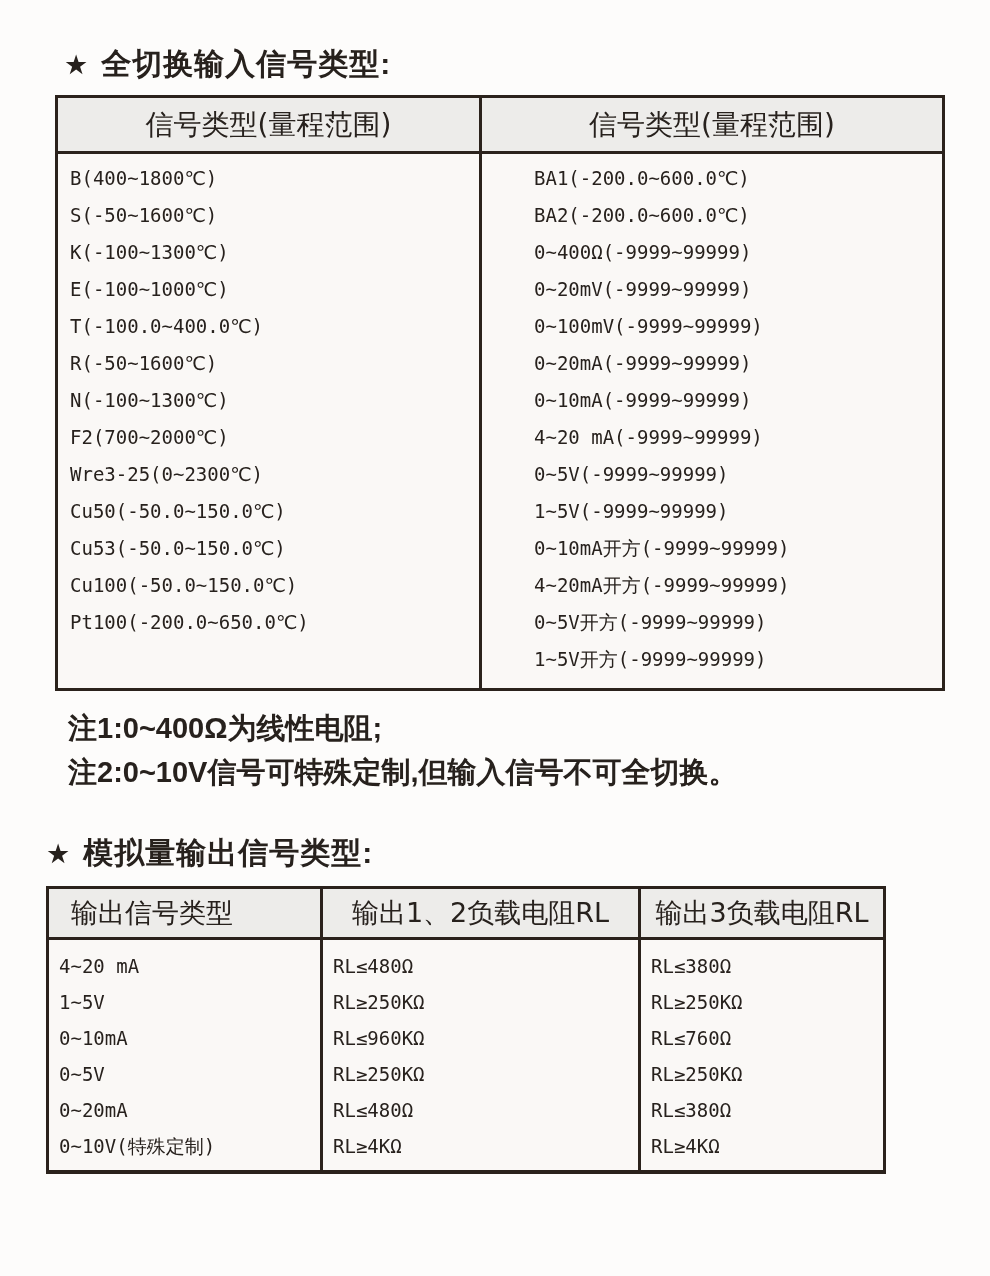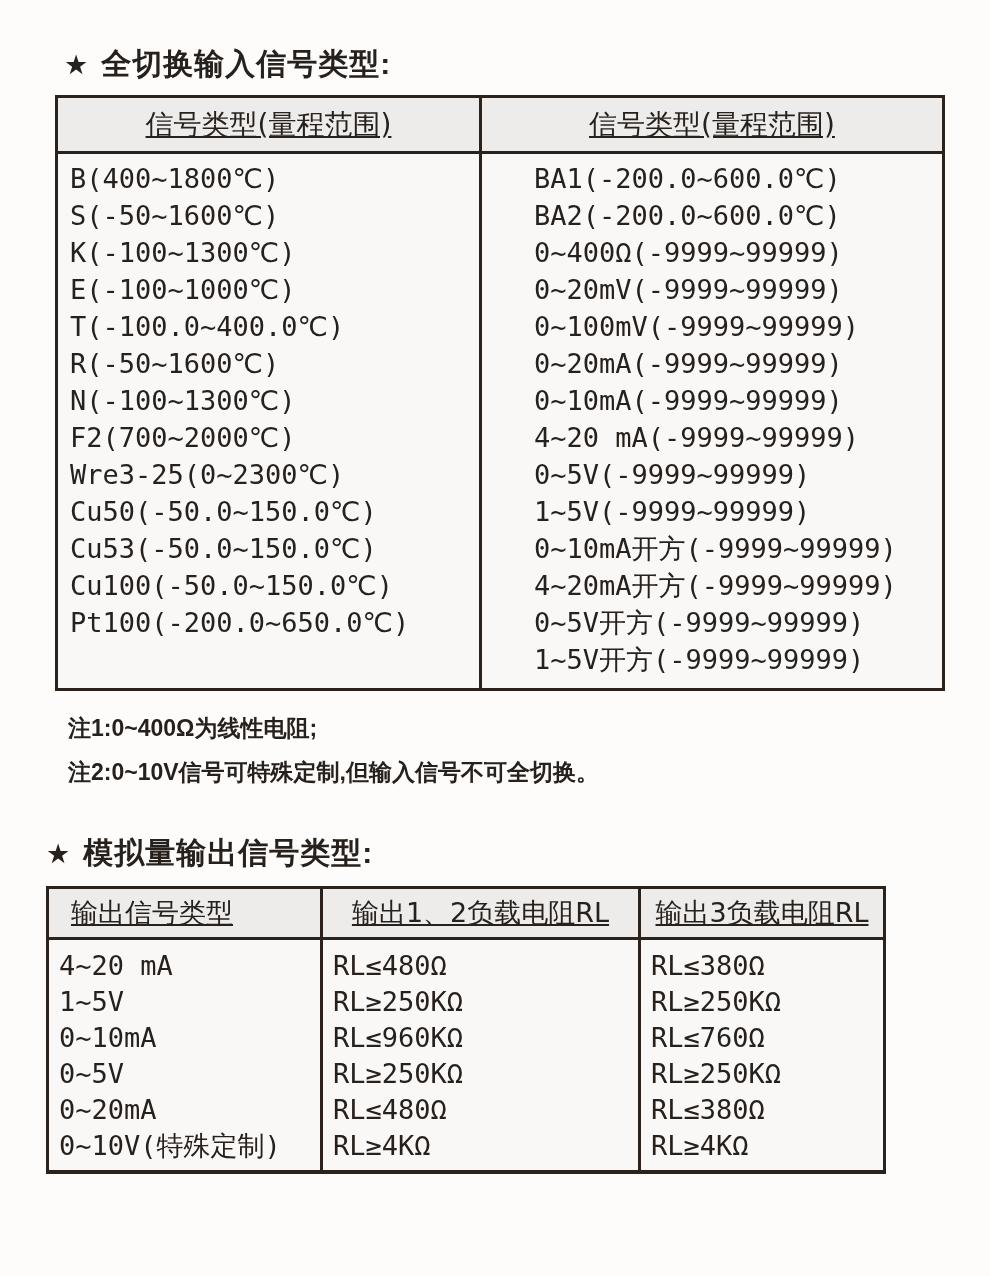--- a/index.html
+++ b/index.html
@@ -20,34 +20,33 @@
 
   .table{border:3px solid #2b221c;background:#faf8f6;box-sizing:border-box;}
   .table1{width:890px;margin:12px 0 0 55px;}
   .t1-grid{display:grid;grid-template-columns:424px 1fr;}
   .t1-grid > :first-child{border-right:3px solid #2b221c;}
 
   .t-head{background:#edecea;border-bottom:3px solid #2b221c;}
   .hcell{
     text-align:center;font-size:28px;padding:8px 0 7px;
     font-family:"DejaVu Sans","Liberation Sans",sans-serif;
-    text-decoration:underline;
   }
 
   .bcell{padding:6px 0 10px 12px;}
   .right-col{padding-left:52px;}
   .line{
     font-family:"DejaVu Sans Mono","DejaVu Sans",sans-serif;
-    font-size:27px;line-height:37px;white-space:pre;
+    font-size:19px;line-height:37px;white-space:pre;
   }
 
   .notes{margin:22px 0 0 68px;}
   .note{
     font-family:"Liberation Sans","DejaVu Sans",sans-serif;
-    font-weight:bold;font-size:23px;line-height:30px;margin-bottom:14px;
+    font-weight:bold;font-size:29px;line-height:30px;margin-bottom:14px;
   }
 
   .table2{width:840px;margin:14px 0 0 46px;border-bottom-width:4px;}
   .t2-grid{display:grid;grid-template-columns:274px 318px 1fr;}
   .t2-grid > :nth-child(1),
   .t2-grid > :nth-child(2){border-right:3px solid #2b221c;}
   .table2 .hcell{font-size:27px;padding:6px 0;}
   .table2 .hcell.h-left{text-align:left;padding-left:10px;margin-left:12px;}
   .table2 .bcell{padding:8px 8px 6px 10px;}
   .table2 .line{line-height:36px;}

